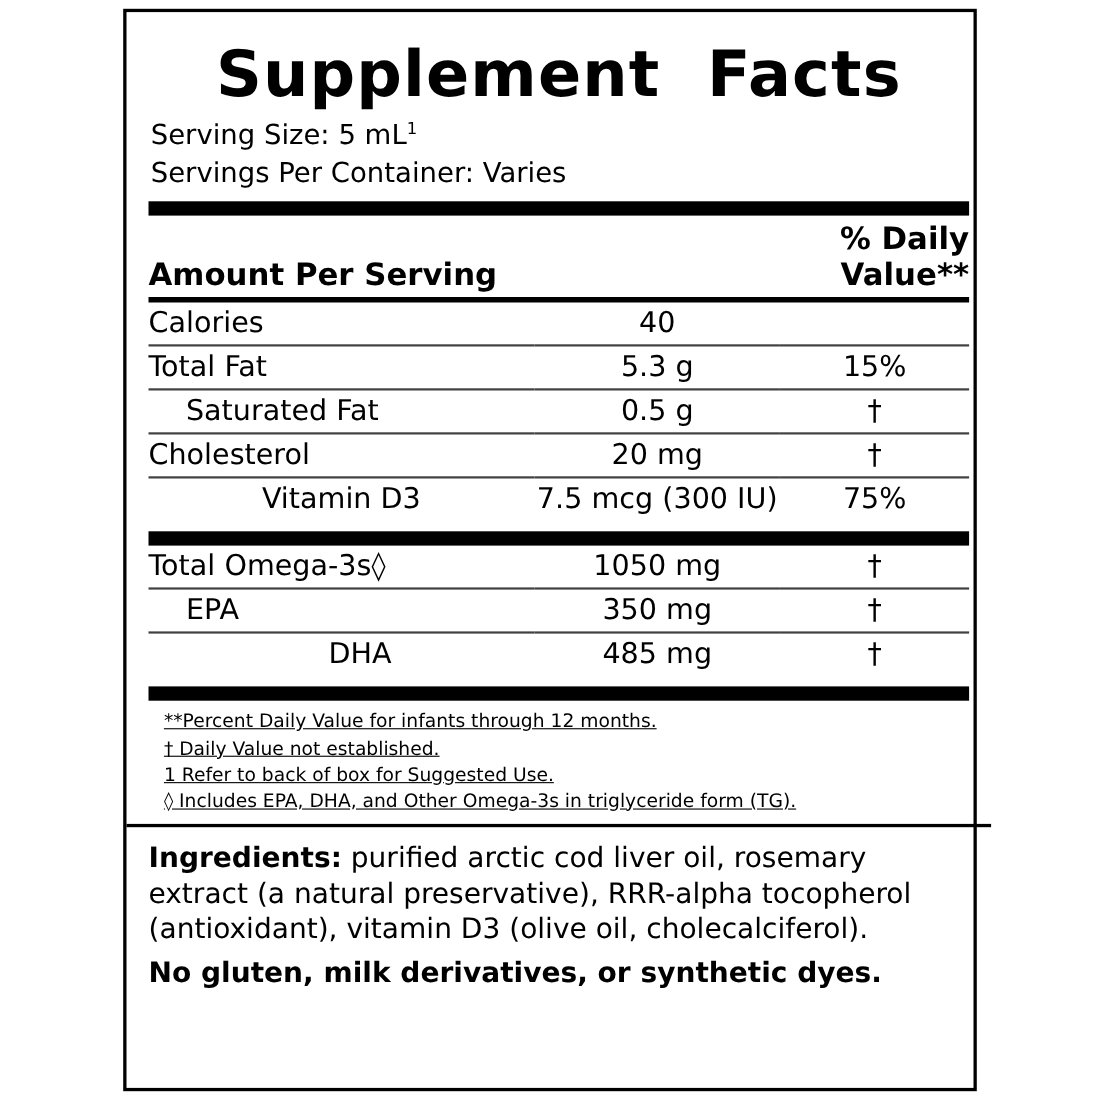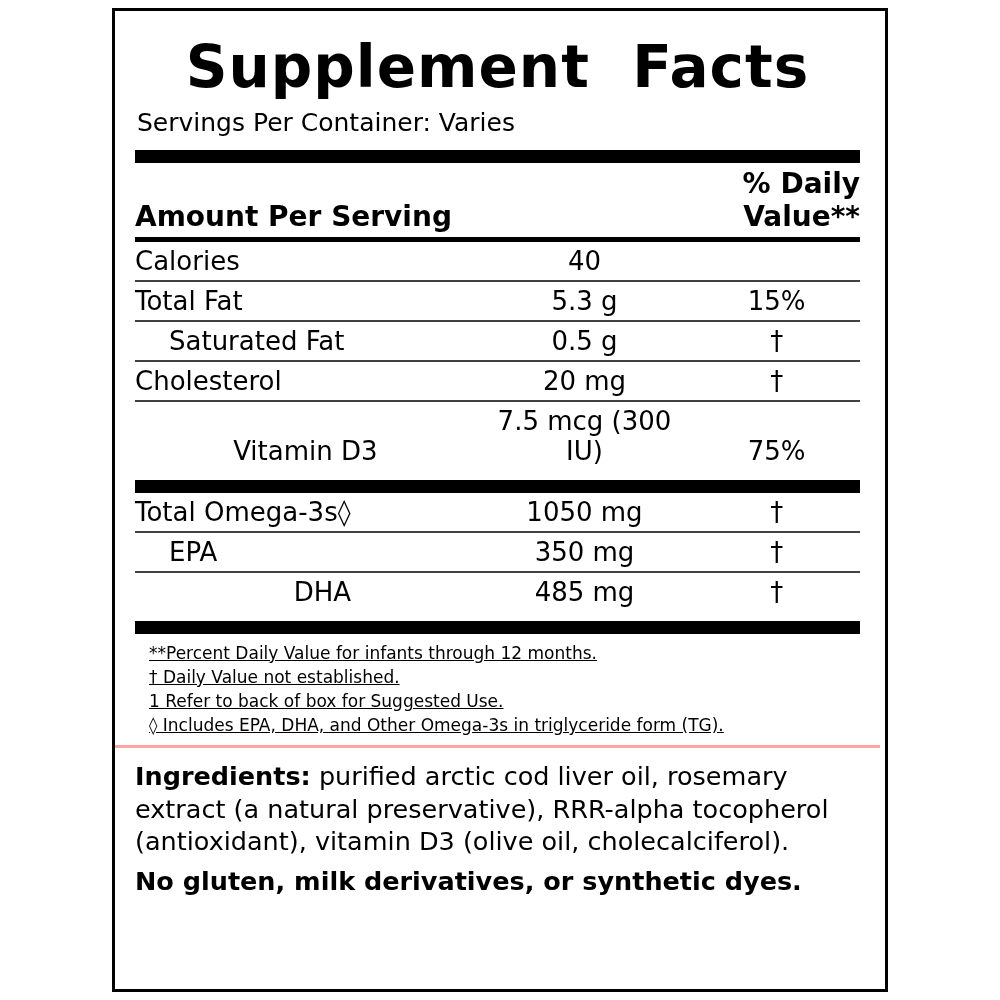--- a/index.html
+++ b/index.html
@@ -16,21 +16,21 @@
   }
 
   .panel {
     position: absolute;
     left: 112px;
     top: 8px;
     width: 776px;
     height: 984px;
     border: 3px solid #000000;
     box-sizing: border-box;
-    padding: 16px 25px 0 20px;
+    padding: 16px 4px 0 20px;
   }
 
   .title {
     font-size: 58px;
     font-weight: bold;
     letter-spacing: 1px;
     text-align: center;
     line-height: 1.05;
     margin: 10px 0 8px 0;
     white-space: pre;
@@ -94,21 +94,21 @@
 
   .footnotes {
     font-size: 17px;
     line-height: 1.42;
     margin-top: 7px;
     margin-left: 14px;
     text-decoration: underline;
   }
 
   .ingredients-box {
-    border-top: 3px solid #fca5a5;
+    border-top: 3px solid #000000;
     margin: 8px -20px 0 -20px;
     padding: 8px 20px 0 20px;
   }
   .ingredients {
     font-size: 25.5px;
     line-height: 1.28;
     margin-top: 4px;
   }
   .ingredients b { font-weight: bold; }
   .no-gluten {
@@ -118,20 +118,23 @@
     line-height: 1.3;
   }
 </style>
 </head>
 <body>
 
 <div class="panel">
 
   <div class="title">Supplement  Facts</div>
 
+  <div class="serving-line">
+    <span>Serving Size: 5 mL</span><span class="sup">1</span>
+  </div>
   <div class="serving-line">Servings Per Container: Varies</div>
 
   <div class="rule-thick"></div>
 
   <table class="facts">
     <tbody>
         <tr class="hdr">
       <td class="col-name">Amount Per Serving</td>
       <td class="col-amt"></td>
       <td class="dv-hdr">% Daily Value**</td>

